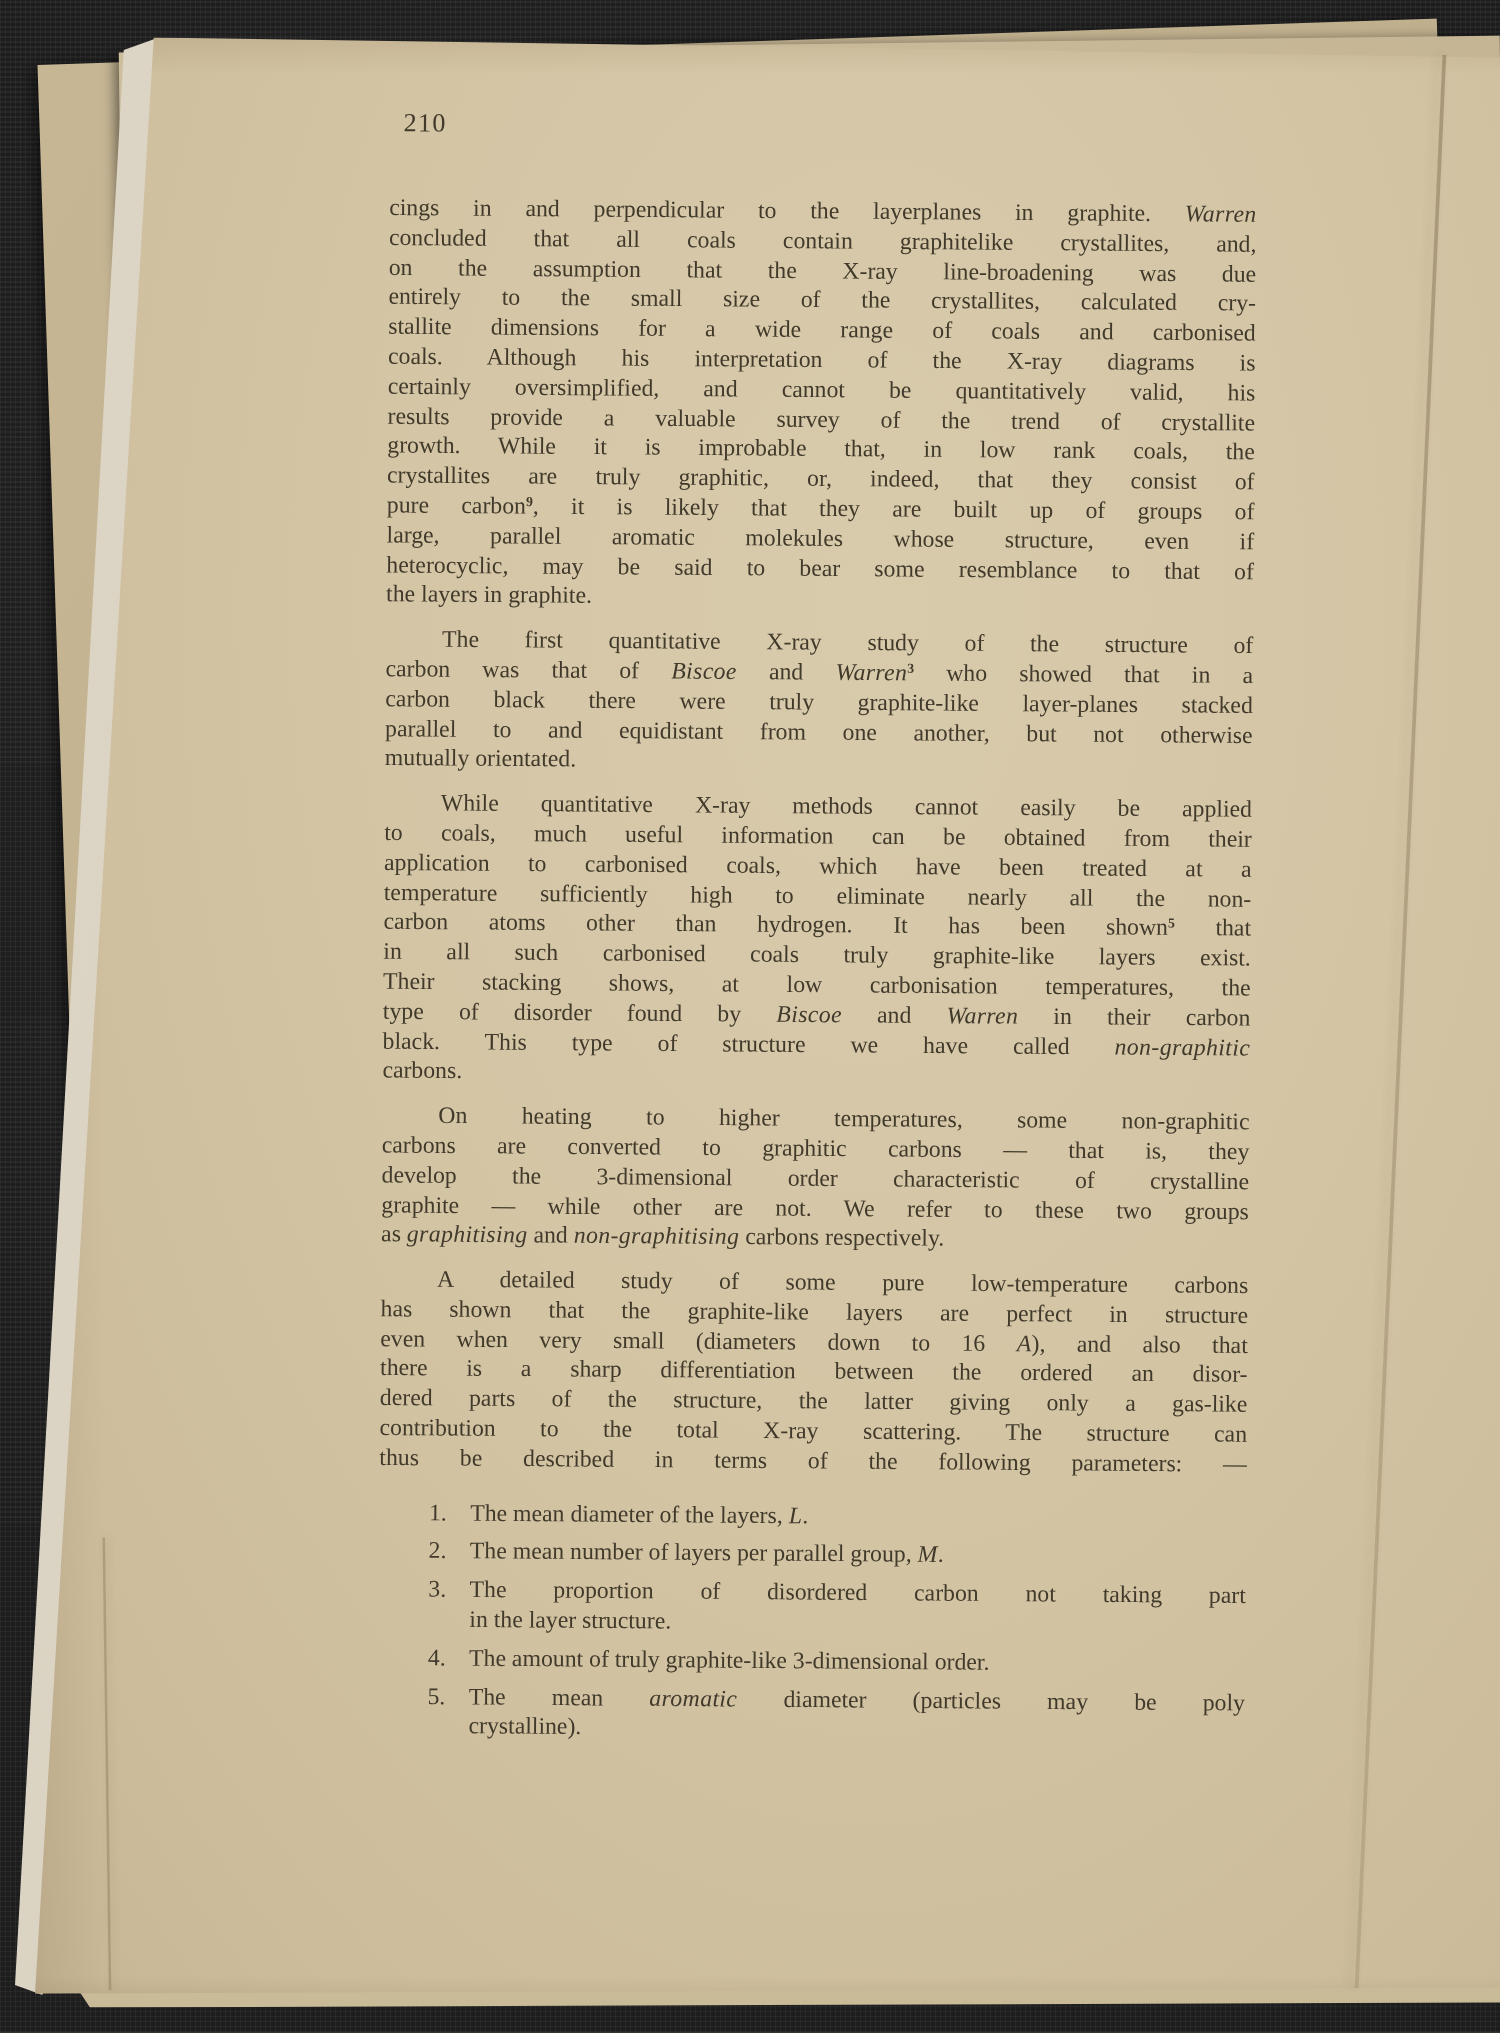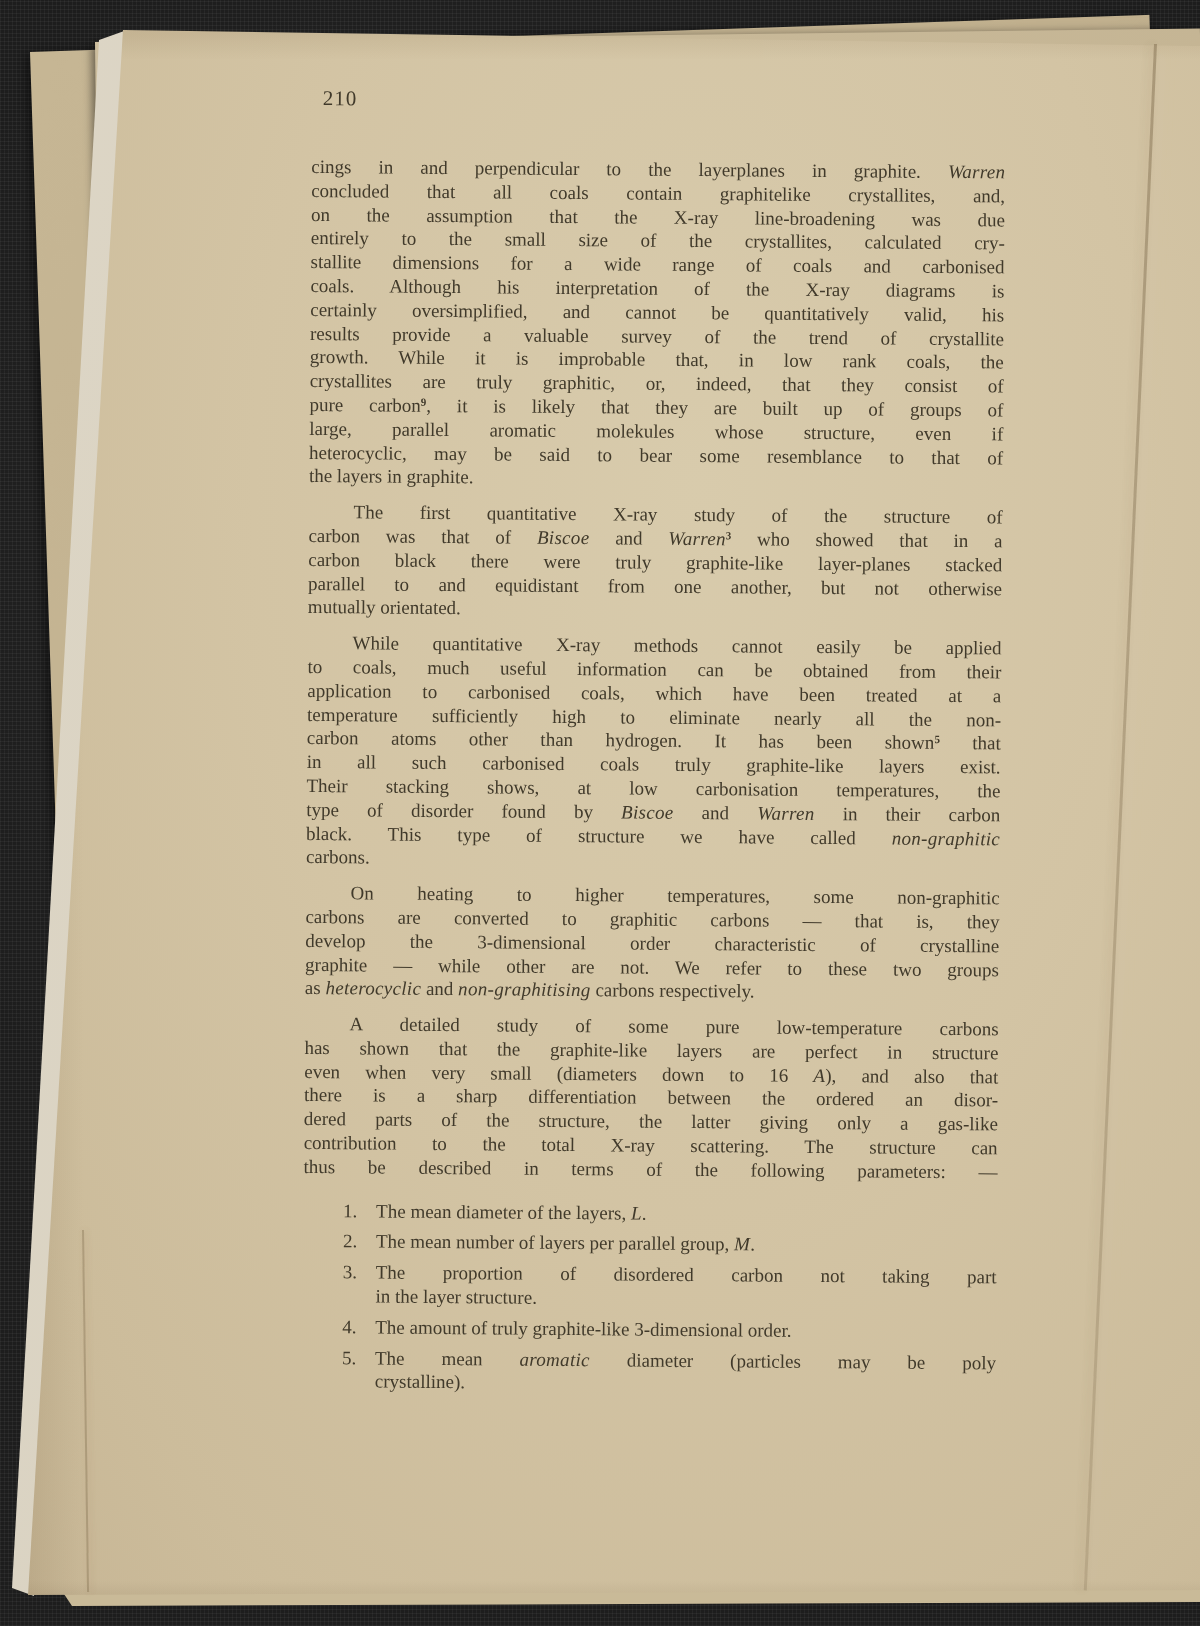--- a/index.html
+++ b/index.html
@@ -127,21 +127,21 @@
           <div class="tline">Their stacking shows, at low carbonisation temperatures, the</div>
           <div class="tline">type of disorder found by <i>Biscoe</i> and <i>Warren</i> in their carbon</div>
           <div class="tline">black. This type of structure we have called <i>non-graphitic</i></div>
           <div class="tline lastline">carbons.</div>
         </div>
         <div class="para">
           <div class="tline firstline">On heating to higher temperatures, some non-graphitic</div>
           <div class="tline">carbons are converted to graphitic carbons — that is, they</div>
           <div class="tline">develop the 3-dimensional order characteristic of crystalline</div>
           <div class="tline">graphite — while other are not. We refer to these two groups</div>
-          <div class="tline lastline">as <i>heterocyclic</i> and <i>non-graphitising</i> carbons respectively.</div>
+          <div class="tline lastline">as <i>graphitising</i> and <i>non-graphitising</i> carbons respectively.</div>
         </div>
         <div class="para">
           <div class="tline firstline">A detailed study of some pure low-temperature carbons</div>
           <div class="tline">has shown that the graphite-like layers are perfect in structure</div>
           <div class="tline">even when very small (diameters down to 16 <i>A</i>), and also that</div>
           <div class="tline">there is a sharp differentiation between the ordered an disor-</div>
           <div class="tline">dered parts of the structure, the latter giving only a gas-like</div>
           <div class="tline">contribution to the total X-ray scattering. The structure can</div>
           <div class="tline">thus be described in terms of the following parameters: —</div>
         </div>

